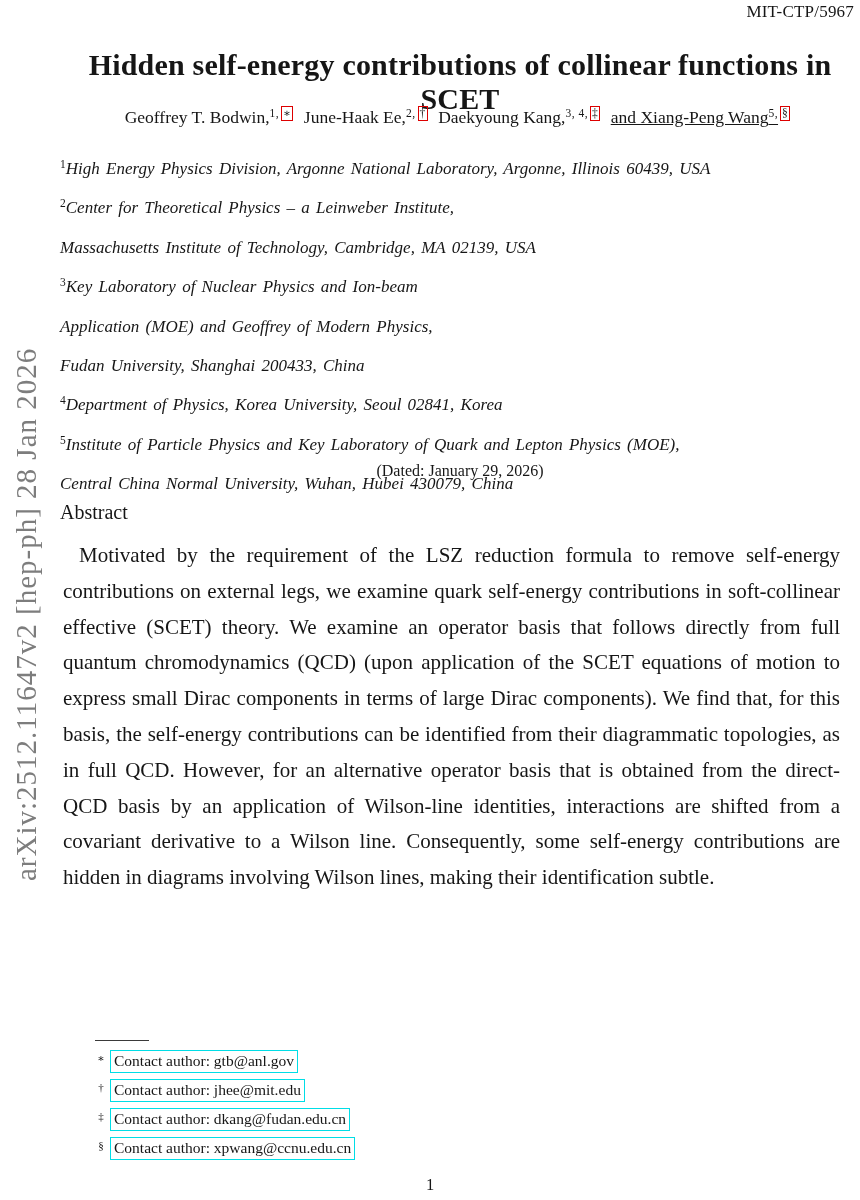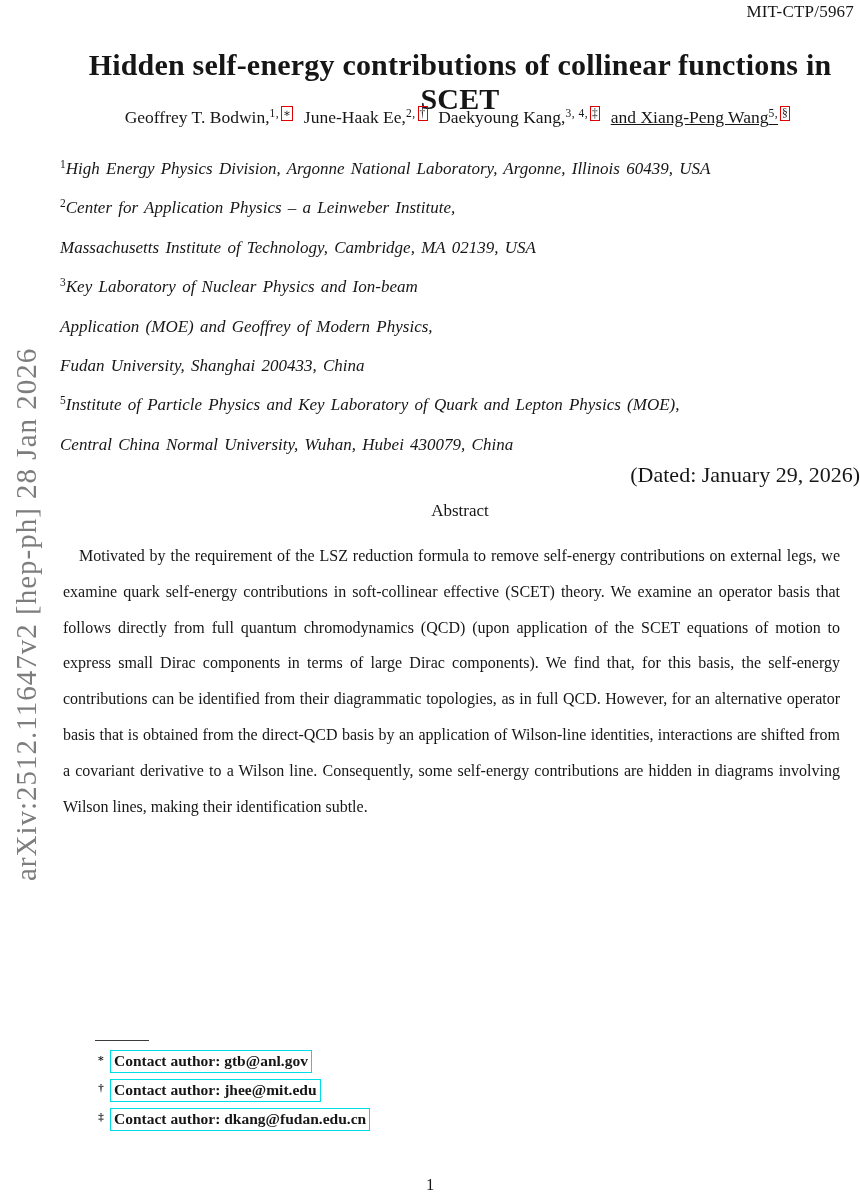--- a/index.html
+++ b/index.html
@@ -27,37 +27,37 @@
     text-decoration:none; font-size:11.5px; line-height:13px;
     padding:0 1px; margin-left:2px; vertical-align:baseline;
   }
   .affiliations {
     position:absolute; top:147px; left:60px; right:0; text-align:left;
     font-size:17px; font-style:italic;
   }
   .affil { line-height:34.4px; word-spacing:2px; }
   .affil sup { font-size:11.5px; font-style:normal; vertical-align:6px; }
   .dated {
-    position:absolute; top:462px; left:60px; right:0; text-align:right; font-size:22px;
+    position:absolute; top:462px; left:60px; right:0; text-align:center; font-size:16px;
   }
   .abstract-heading {
-    position:absolute; top:501px; left:60px; right:0; text-align:center; font-size:17px;
+    position:absolute; top:501px; left:60px; right:0; font-size:20px;
   }
   .abstract {
     position:absolute; top:538px; left:63px; right:20px;
-    font-size:16px; line-height:35.8px; text-align:justify; text-indent:16px;
+    font-size:21px; line-height:35.8px; text-align:justify; text-indent:16px;
   }
   .arxiv-watermark {
     position:absolute; left:10px; top:881px;
     transform-origin:0 0; transform:rotate(-90deg);
     font-size:29px; color:#7d7d7d; white-space:nowrap; letter-spacing:1px;
   }
   .footnotes { position:absolute; left:95px; top:1040px; font-size:15.5px; }
   .fn-rule { width:54px; border-top:1.6px solid #3a3a3a; margin:0 0 7px 0; }
-  .footnote { margin-bottom:4px; line-height:20px;font-weight:bold; }
+  .footnote { margin-bottom:4px; line-height:20px; }
   .fn-marker {
     display:inline-block; width:12px; font-size:11px; vertical-align:4px;
     text-align:center; margin-right:3px;
   }
   .cyanbox {
     display:inline-block; border:1.6px solid #00dde6; color:#161616;
     text-decoration:none; padding:0px 3px 1px 3px;
   }
   .page-number { position:absolute; top:1175px; left:0; right:0; text-align:center; font-size:16.5px; }
 </style>
@@ -72,39 +72,41 @@
 
   <div class="authors">
     <span class="author"><span>Geoffrey T. Bodwin,</span><sup class="au-sup"><span>1,</span><a class="redbox">∗</a></sup></span>
     <span class="author"><span>June-Haak Ee,</span><sup class="au-sup"><span>2,</span><a class="redbox">†</a></sup></span>
     <span class="author"><span>Daekyoung Kang,</span><sup class="au-sup"><span>3, 4,</span><a class="redbox">‡</a></sup></span>
     <span class="author"><span>and Xiang-Peng Wang</span><sup class="au-sup"><span>5,</span><a class="redbox">§</a></sup></span>
   </div>
 
   <div class="affiliations">
     <div class="affil"><sup>1</sup><span>High Energy Physics Division, Argonne National Laboratory, Argonne, Illinois 60439, USA</span></div>
-    <div class="affil"><sup>2</sup><span>Center for Application Physics – a Leinweber Institute,</span></div>
+    <div class="affil"><sup>2</sup><span>Center for Theoretical Physics – a Leinweber Institute,</span></div>
     <div class="affil"><sup></sup><span>Massachusetts Institute of Technology, Cambridge, MA 02139, USA</span></div>
     <div class="affil"><sup>3</sup><span>Key Laboratory of Nuclear Physics and Ion-beam</span></div>
     <div class="affil"><sup></sup><span>Application (MOE) and Geoffrey of Modern Physics,</span></div>
     <div class="affil"><sup></sup><span>Fudan University, Shanghai 200433, China</span></div>
+    <div class="affil"><sup>4</sup><span>Department of Physics, Korea University, Seoul 02841, Korea</span></div>
     <div class="affil"><sup>5</sup><span>Institute of Particle Physics and Key Laboratory of Quark and Lepton Physics (MOE),</span></div>
     <div class="affil"><sup></sup><span>Central China Normal University, Wuhan, Hubei 430079, China</span></div>
   </div>
 
   <div class="dated">(Dated: January 29, 2026)</div>
 
   <div class="abstract-heading">Abstract</div>
 
   <div class="abstract">Motivated by the requirement of the LSZ reduction formula to remove self-energy contributions on external legs, we examine quark self-energy contributions in soft-collinear effective (SCET) theory. We examine an operator basis that follows directly from full quantum chromodynamics (QCD) (upon application of the SCET equations of motion to express small Dirac components in terms of large Dirac components). We find that, for this basis, the self-energy contributions can be identified from their diagrammatic topologies, as in full QCD. However, for an alternative operator basis that is obtained from the direct-QCD basis by an application of Wilson-line identities, interactions are shifted from a covariant derivative to a Wilson line. Consequently, some self-energy contributions are hidden in diagrams involving Wilson lines, making their identification subtle.</div>
 
   <div class="arxiv-watermark">arXiv:2512.11647v2 [hep-ph] 28 Jan 2026</div>
 
   <div class="footnotes">
     <div class="fn-rule"></div>
     <div class="footnote"><span class="fn-marker">∗</span><a class="cyanbox">Contact author: gtb@anl.gov</a></div>
     <div class="footnote"><span class="fn-marker">†</span><a class="cyanbox">Contact author: jhee@mit.edu</a></div>
     <div class="footnote"><span class="fn-marker">‡</span><a class="cyanbox">Contact author: dkang@fudan.edu.cn</a></div>
+    <div class="footnote"><span class="fn-marker">§</span><a class="cyanbox">Contact author: xpwang@ccnu.edu.cn</a></div>
   </div>
 
   <div class="page-number">1</div>
 
 </div>
 
 </body></html>

